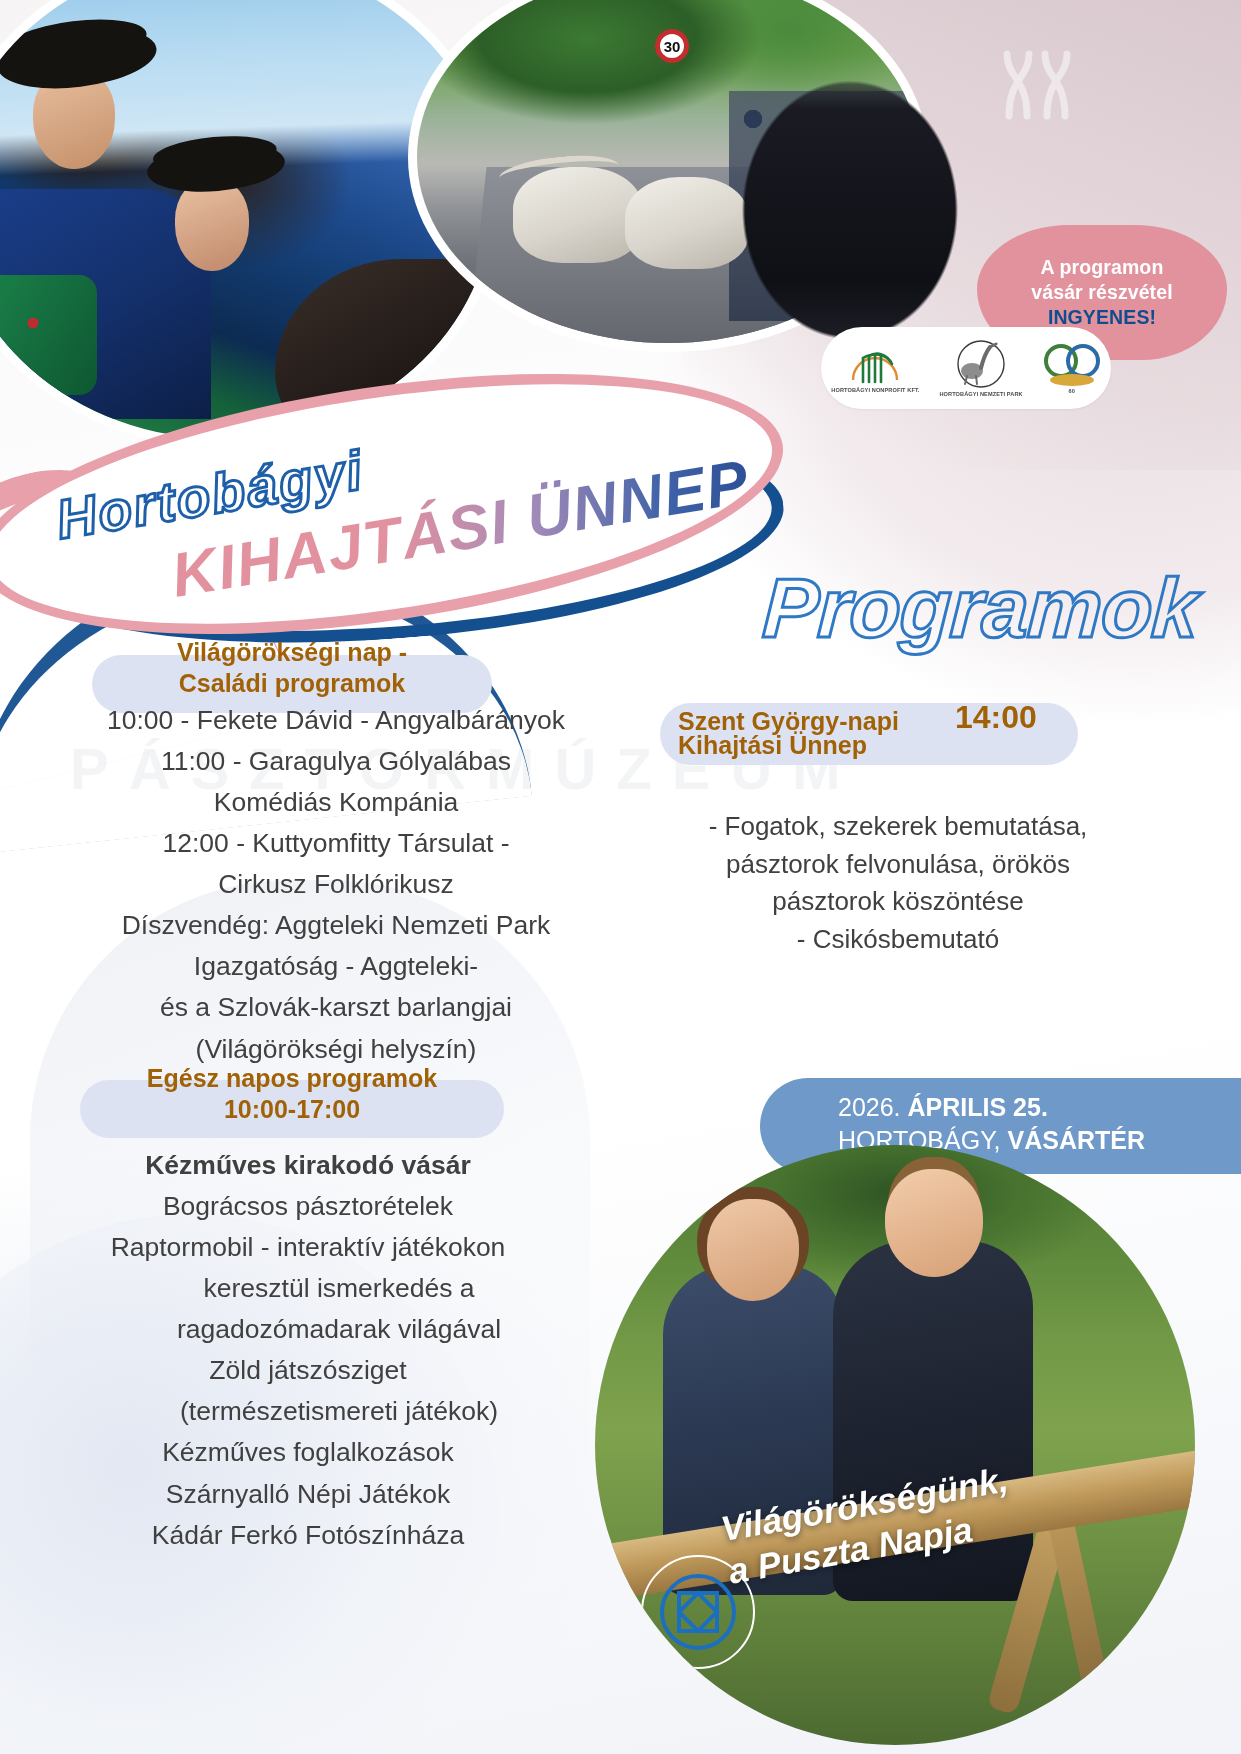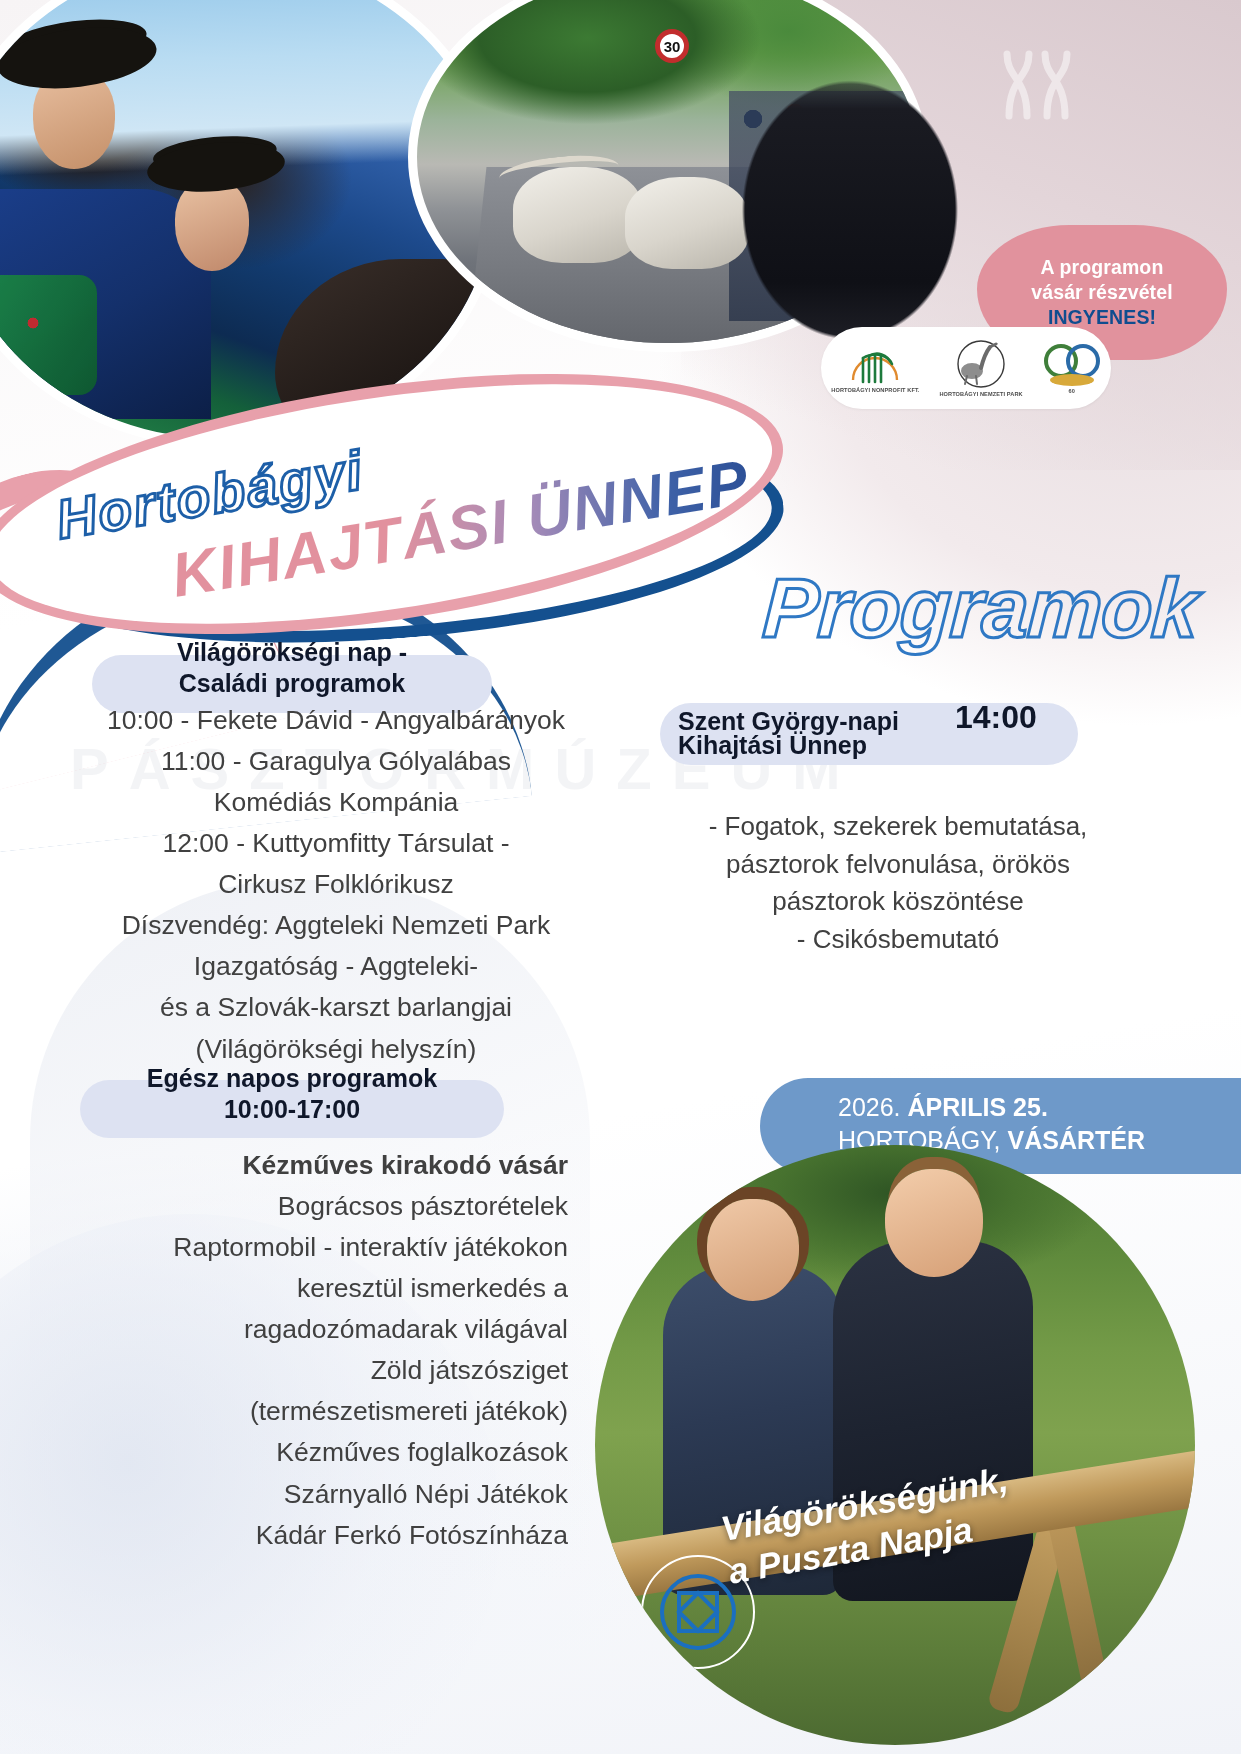--- a/index.html
+++ b/index.html
@@ -250,40 +250,40 @@
   }
 
   
   .pill {
     position: absolute;
     background: #dde2f2;
     border-radius: 40px;
   }
   .hdr {
     position: absolute;
-    color: #0f172a;
+    color: #a16207;
     font-weight: 800;
     line-height: 1.22;
   }
   .body-txt {
     position: absolute;
     color: #404040;
     font-size: 26.5px;
     line-height: 1.55;
     white-space: pre-line;
   }
 
   
   #pill-vilag   { left: 92px;  top: 655px; width: 400px; height: 58px; }
   #hdr-vilag    { left: 92px;  top: 637px; width: 400px; text-align: center; font-size: 25px; }
   #list-family  { left: 46px;  top: 700px; width: 580px; text-align: center; }
 
   #pill-egesz   { left: 80px;  top: 1080px; width: 424px; height: 58px; }
   #hdr-egesz    { left: 80px;  top: 1063px; width: 424px; text-align: center; font-size: 25px; }
-  #list-allday  { left: 48px;  top: 1145px; width: 520px; text-align: right; }
+  #list-allday  { left: 48px;  top: 1145px; width: 520px; text-align: center; }
   #list-allday b { font-weight: 800; }
 
   
   #pill-szent   { left: 660px; top: 703px; width: 418px; height: 62px; }
   #hdr-szent-a  { left: 678px; top: 706px; font-size: 25px; }
   #hdr-szent-t  { left: 955px; top: 698px; font-size: 32px; }
   #hdr-szent-b  { left: 678px; top: 730px; font-size: 25px; }
   #list-szent   { left: 678px; top: 808px; width: 440px; text-align: center; font-size: 26px; line-height: 1.45; }
 
   

